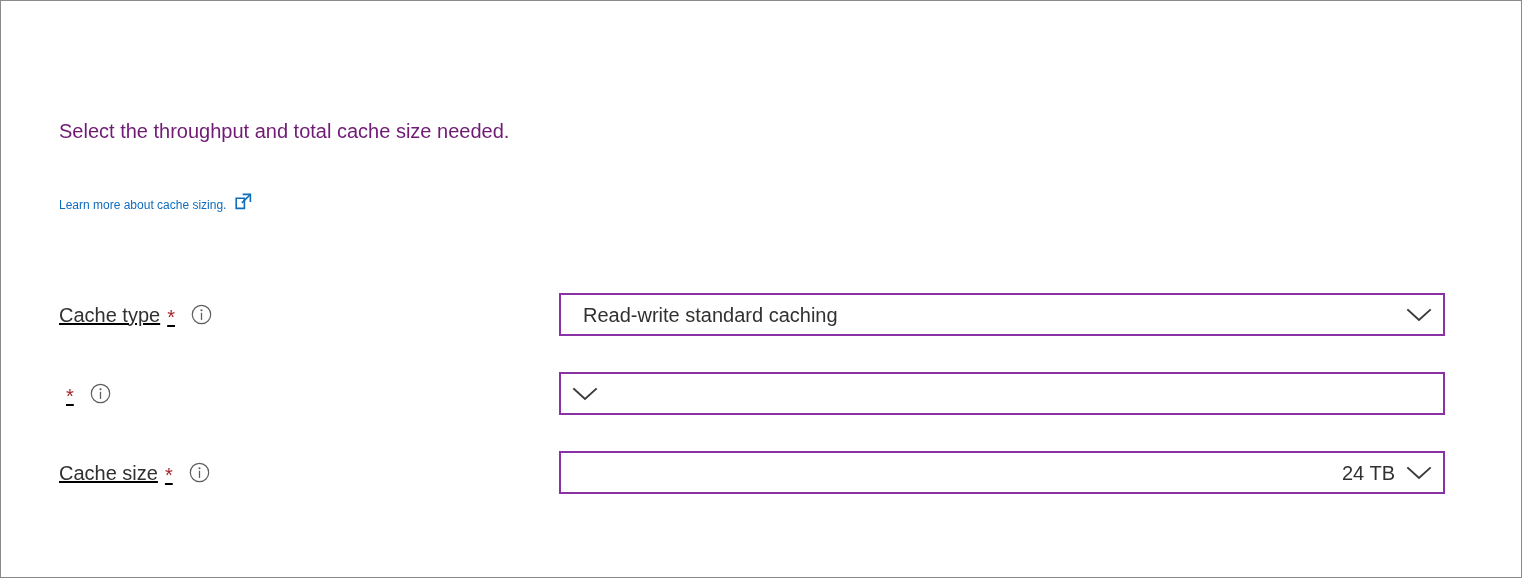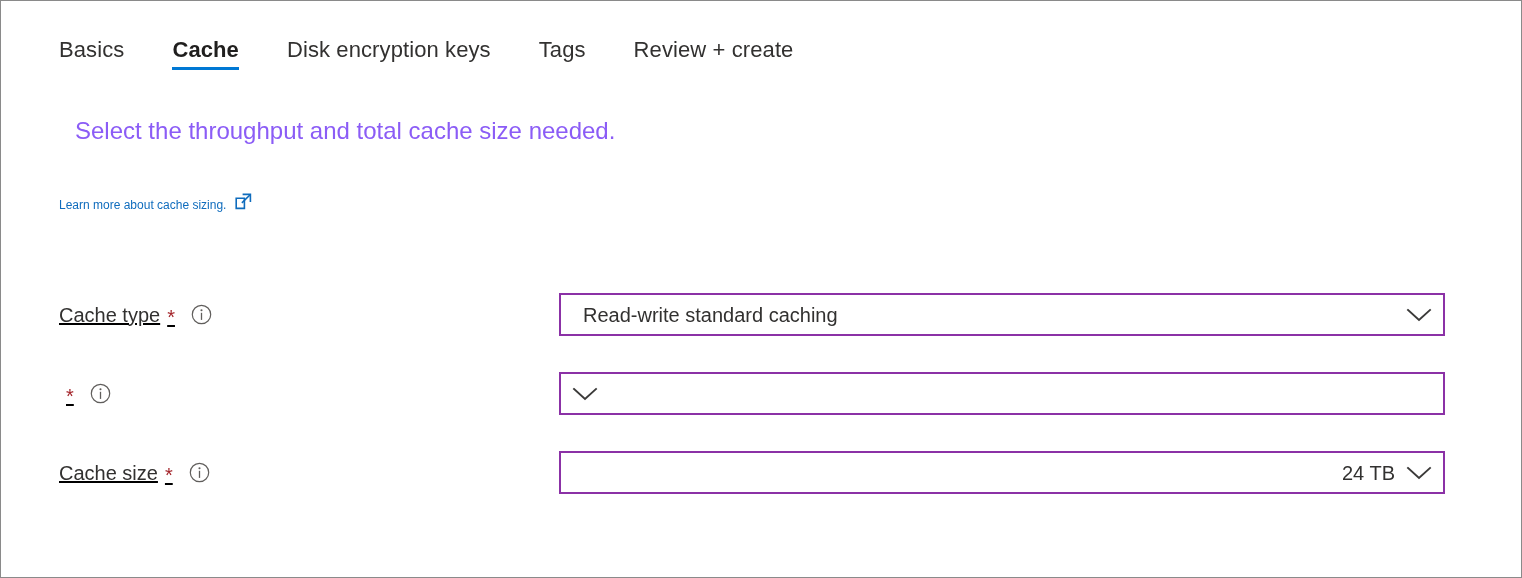--- a/index.html
+++ b/index.html
@@ -53,25 +53,25 @@
     left: 0;
     right: 0;
     bottom: 11px;
     height: 3px;
     background: #0078d4;
   }
 
   
   .description {
     position: absolute;
-    left: 74px;
+    left: 58px;
     top: 116px;
-    font-size: 24px;
+    font-size: 20px;
     line-height: 28px;
-    color: #8b5cf6;
+    color: #701a75;
     white-space: nowrap;
   }
 
   
   .learn-link {
     position: absolute;
     left: 58px;
     top: 190px;
     display: inline-flex;
     align-items: baseline;
@@ -166,37 +166,20 @@
     justify-content: center;
     cursor: pointer;
   }
   .chevron svg { display: block; }
 </style>
 </head>
 <body>
 
 <div class="frame">
 
-  <div class="tabbar">
-    <div class="tab">
-      <span>Basics</span>
-    </div>
-    <div class="tab selected">
-      <span>Cache</span>
-    </div>
-    <div class="tab">
-      <span>Disk encryption keys</span>
-    </div>
-    <div class="tab">
-      <span>Tags</span>
-    </div>
-    <div class="tab">
-      <span>Review + create</span>
-    </div>
-  </div>
 
   <div class="description">Select the throughput and total cache size needed.</div>
 
   <a class="learn-link" href="#">
     <span class="link-text">Learn more about cache sizing.</span>
     <span class="ext-icon">
       <svg width="17" height="17" viewBox="0 0 17 17" aria-hidden="true">
         <path d="M1.2 5.2 H9.4 V15.4 H1.2 Z" fill="none" stroke="#0f6cbd" stroke-width="1.6"></path>
         <path d="M7.6 1.4 H15.4 V9.0" fill="none" stroke="#0f6cbd" stroke-width="1.6"></path>
         <path d="M15.1 1.7 L6.9 9.9" fill="none" stroke="#0f6cbd" stroke-width="1.6"></path>

